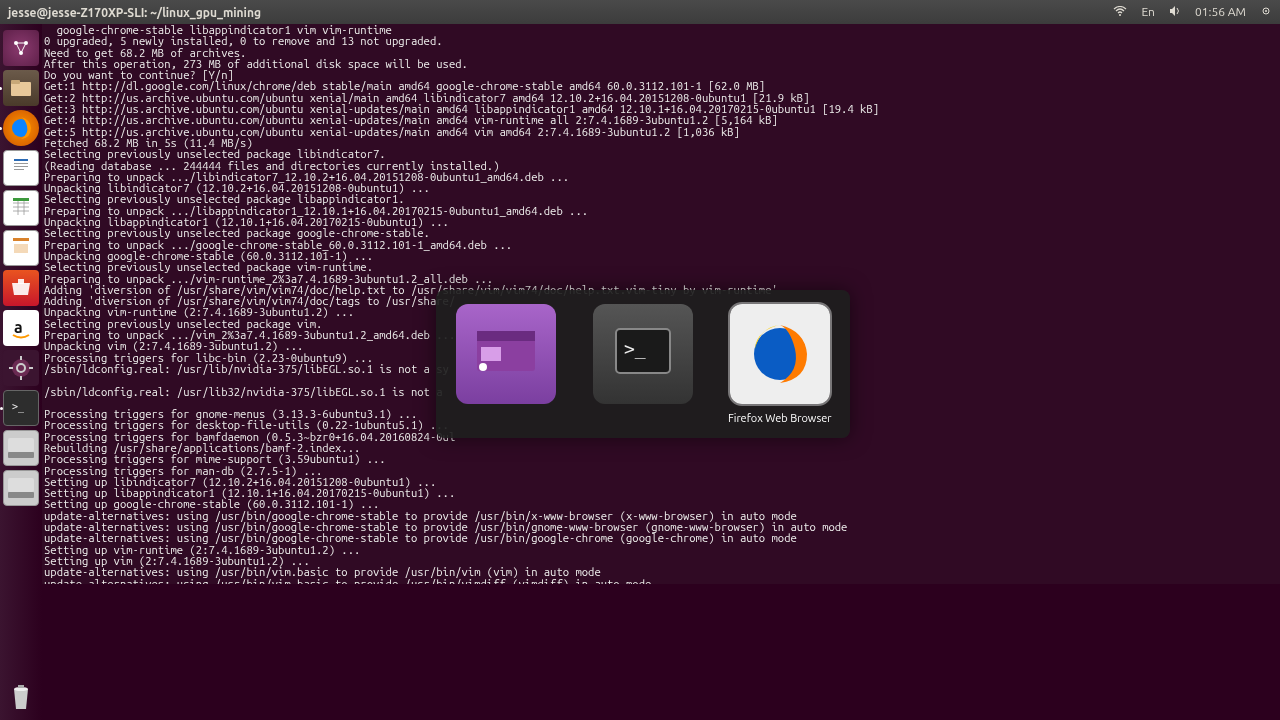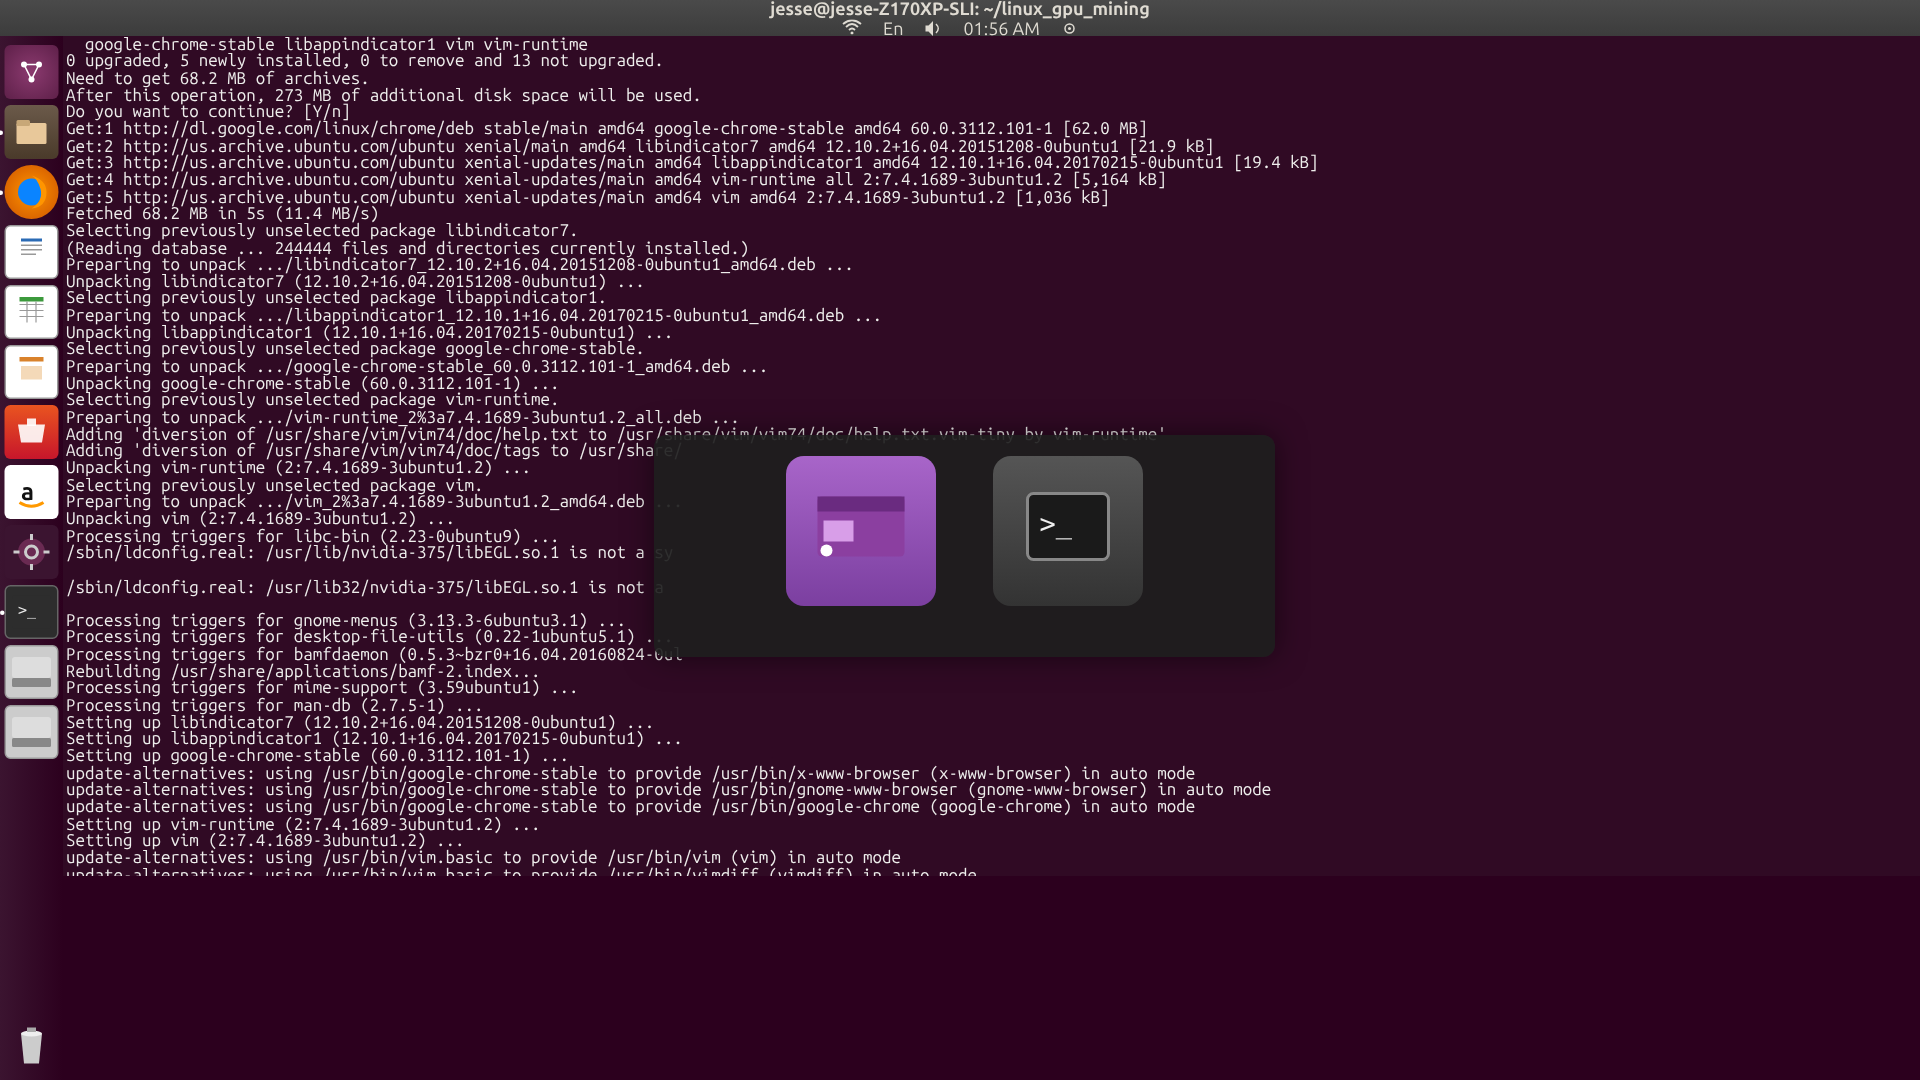--- a/index.html
+++ b/index.html
@@ -1,17 +1,17 @@
 <!DOCTYPE html>
 <html><head>
 <meta charset="utf-8">
 <style>
 * { margin:0; padding:0; box-sizing:border-box; }
 body { width:1280px; height:720px; background:#2c001e; font-family:"Ubuntu",Arial,sans-serif; overflow:hidden; position:relative; }
-.topbar { height:24px; background:linear-gradient(#4a4a4a,#3c3c3c); display:flex; align-items:center; color:#dfdbd2; font-size:12px; padding:0 8px;flex-direction:column; }
+.topbar { height:24px; background:linear-gradient(#4a4a4a,#3c3c3c); display:flex; align-items:center; color:#dfdbd2; font-size:12px; padding:0 8px; }
 .topbar-title { flex:1; font-weight:bold; }
 .topbar-right { display:flex; gap:14px; }
 .topbar-right span { font-size:12px; }
 .launcher { position:absolute; left:0; top:24px; width:42px; height:696px; background:linear-gradient(to right,#3b1430,#2c001e); display:flex; flex-direction:column; align-items:center; padding-top:6px; gap:4px; }
 .licon { width:36px; height:36px; border-radius:4px; display:flex; align-items:center; justify-content:center; position:relative; }
 .licon.active::before { content:""; position:absolute; left:-4px; width:3px; height:3px; background:#fff; border-radius:50%; }
 .dash { background:radial-gradient(circle,#8b3a6f,#5e2049); }
 .dash svg{width:20px;height:20px;}
 .files { background:linear-gradient(#6b5a4a,#4a3a2a); }
 .ff { background:radial-gradient(circle,#ff9500,#cc5200); border-radius:50%; }
@@ -238,13 +238,23 @@
   </div>
   <div class="switem">
     <div class="swicon sw2">
       <svg width="70" height="70" viewBox="0 0 70 70">
           <rect x="8" y="10" width="54" height="44" fill="#1a1a1a" rx="4" stroke="#888" stroke-width="2"></rect>
           <text x="16" y="36" fill="#eee" font-size="18" font-family="monospace">&gt;_</text>
         </svg>
     </div>
     <div class="swlabel"></div>
   </div>
+  <div class="switem">
+    <div class="swicon sw3 selected">
+      <svg width="70" height="70" viewBox="0 0 70 70">
+          <circle cx="35" cy="35" r="26" fill="#0a5cc4"></circle>
+          <path d="M35 6 Q60 12 62 35 Q62 60 35 64 Q55 52 50 30 Q45 10 35 6" fill="#ff7b00"></path>
+          <path d="M35 6 Q15 8 10 30 Q10 20 20 12 Q28 7 35 6" fill="#ffcf00"></path>
+        </svg>
+    </div>
+    <div class="swlabel">Firefox Web Browser</div>
+  </div>
 </div>
 
 </body></html>

